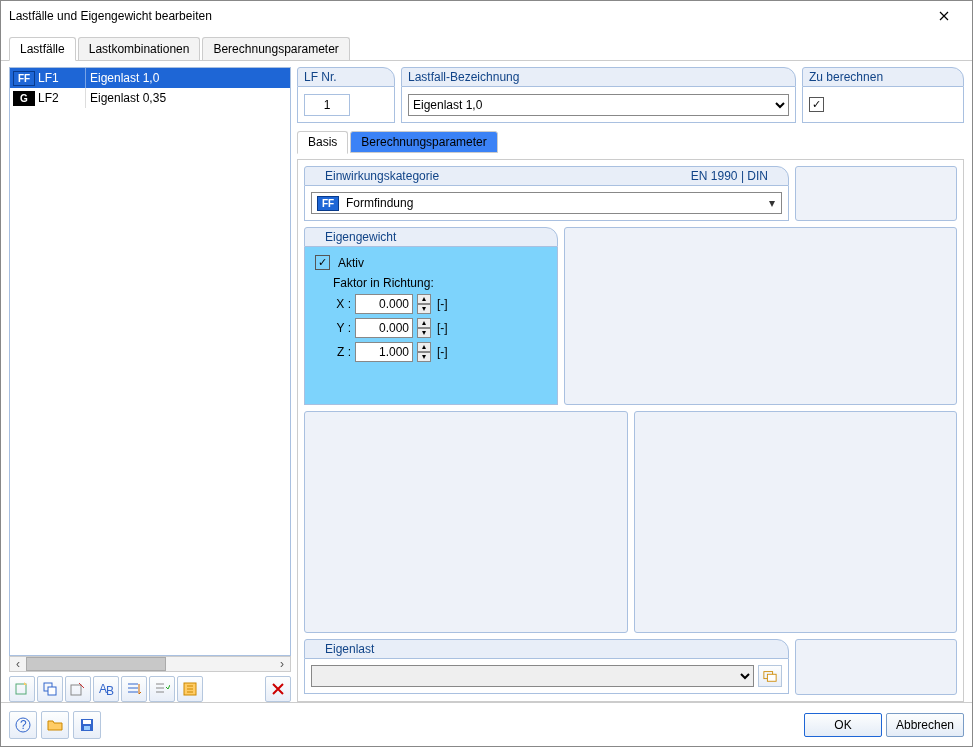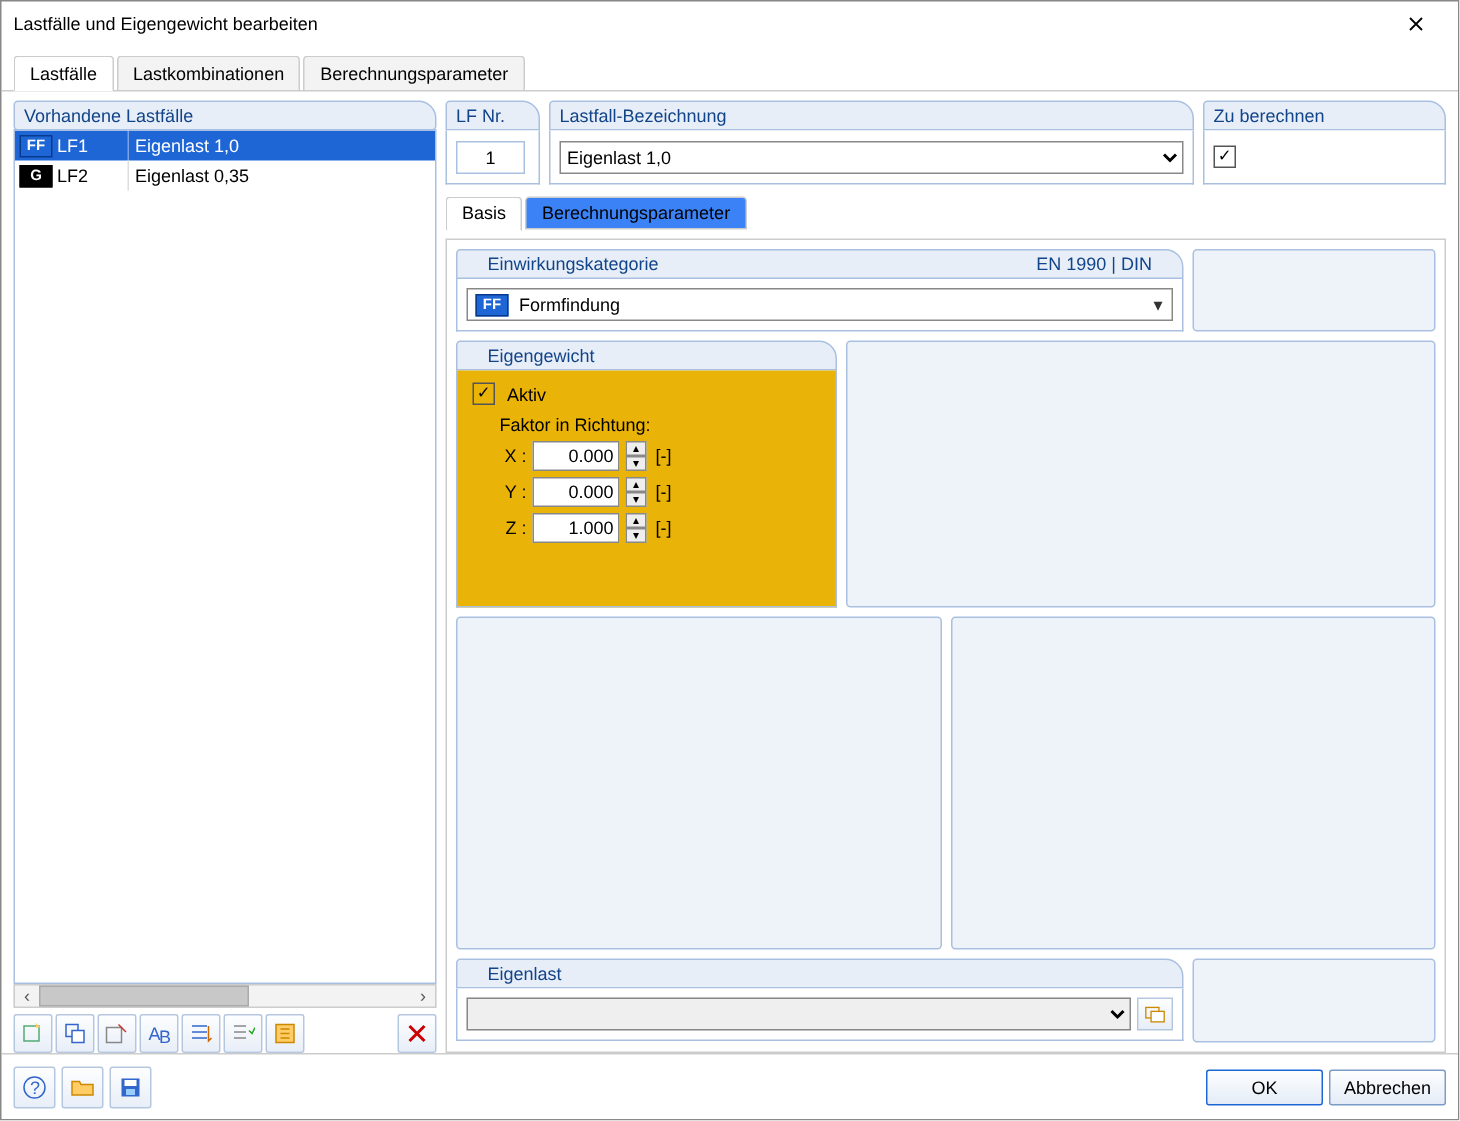--- a/index.html
+++ b/index.html
@@ -37,21 +37,21 @@
 .tb-btn { width: 26px; height: 26px; border: 1px solid #b5c7de; background: linear-gradient(#fdfefe,#e8eef8); display: flex; align-items: center; justify-content: center; cursor: pointer; border-radius: 2px; }
 .tb-btn svg { width: 16px; height: 16px; }
 .toolbar .spacer { flex: 1; }
 
 .right { flex: 1; display: flex; flex-direction: column; gap: 6px; min-width: 0; }
 .row1 { display: flex; gap: 6px; }
 .panel { display: flex; flex-direction: column; }
 .panel .hdr { background: #e8eef8; border: 1px solid #a9c0e0; color: #114488; padding: 2px 6px; border-radius: 3px 12px 0 0; }
 .panel .body { border: 1px solid #a9c0e0; border-top: none; padding: 6px; background: #fff; display: flex; align-items: center; min-height: 36px; }
 
-.lfnr { width: 63px; }
+.lfnr { width: 98px; }
 .lfnr input { width: 46px; text-align: center; border: 1px solid #a9c0e0; height: 22px; }
 
 .bez { flex: 1; justify-content: flex-end; }
 .bez select, .combo { width: 100%; height: 22px; border: 1px solid #888; background: #fff; }
 
 .zuber { width: 162px; }
 .zuber .body { justify-content: flex-start; }
 .chk { width: 15px; height: 15px; border: 1px solid #555; display: inline-flex; align-items: center; justify-content: center; margin-right: 4px; cursor: pointer; }
 .chk.checked::after { content: "✓"; font-size: 11px; line-height: 1; }
 
@@ -65,21 +65,21 @@
 .ek-panel { display: flex; flex-direction: column; flex: 1; }
 .ek-hdr { background: #e8eef8; border: 1px solid #a9c0e0; color: #114488; padding: 2px 20px; display: flex; justify-content: space-between; border-radius: 3px 12px 0 0; }
 .ek-body { border: 1px solid #a9c0e0; border-top: none; padding: 6px; background: #fff; }
 .ek-select { display: flex; align-items: center; border: 1px solid #888; height: 22px; padding: 0 2px; gap: 4px; }
 .ek-select .arrow { margin-left: auto; padding: 0 4px; cursor: pointer; color: #333; }
 
 .side-blank { width: 162px; border: 1px solid #a9c0e0; background: #eef2f9; border-radius: 3px; }
 
 .eg-row { display: flex; gap: 6px; height: 178px; }
 .eg-panel { width: 254px; display: flex; flex-direction: column; }
-.eg-body { border: 1px solid #a9c0e0; border-top: none; background: #eab308; padding: 8px 10px; flex: 1; }
+.eg-body { border: 1px solid #a9c0e0; border-top: none; background: #7dd3fc; padding: 8px 10px; flex: 1; }
 .eg-body .factors { margin-left: 18px; margin-top: 6px; display: flex; flex-direction: column; gap: 4px; }
 .fact-row { display: flex; align-items: center; gap: 4px; }
 .fact-row label { width: 18px; text-align: right; }
 .num { width: 58px; height: 20px; border: 1px solid #888; text-align: right; padding-right: 3px; background: #fff; }
 .spin { display: flex; flex-direction: column; }
 .spin div { width: 14px; height: 10px; border: 1px solid #888; background: #eee; font-size: 8px; line-height: 8px; text-align: center; cursor: pointer; }
 .unit { margin-left: 2px; }
 
 .blank-row { display: flex; gap: 6px; flex: 1; min-height: 0; }
 .blank { flex: 1; border: 1px solid #a9c0e0; background: #eef2f9; border-radius: 3px; }
@@ -111,21 +111,20 @@
 
   <div class="tab-strip">
     <div class="tab active">Lastfälle</div>
     <div class="tab">Lastkombinationen</div>
     <div class="tab">Berechnungsparameter</div>
   </div>
 
   <div class="main">
 
     <div class="left">
-      <div class="group-header">Vorhandene Lastfälle</div>
       <div class="list" id="lc-list">
           <div class="list-row selected">
             <div class="list-col1">
               <span class="badge ff">FF</span>
               <span>LF1</span>
             </div>
             <div class="list-col2">Eigenlast 1,0</div>
           </div>
           <div class="list-row">
             <div class="list-col1">

